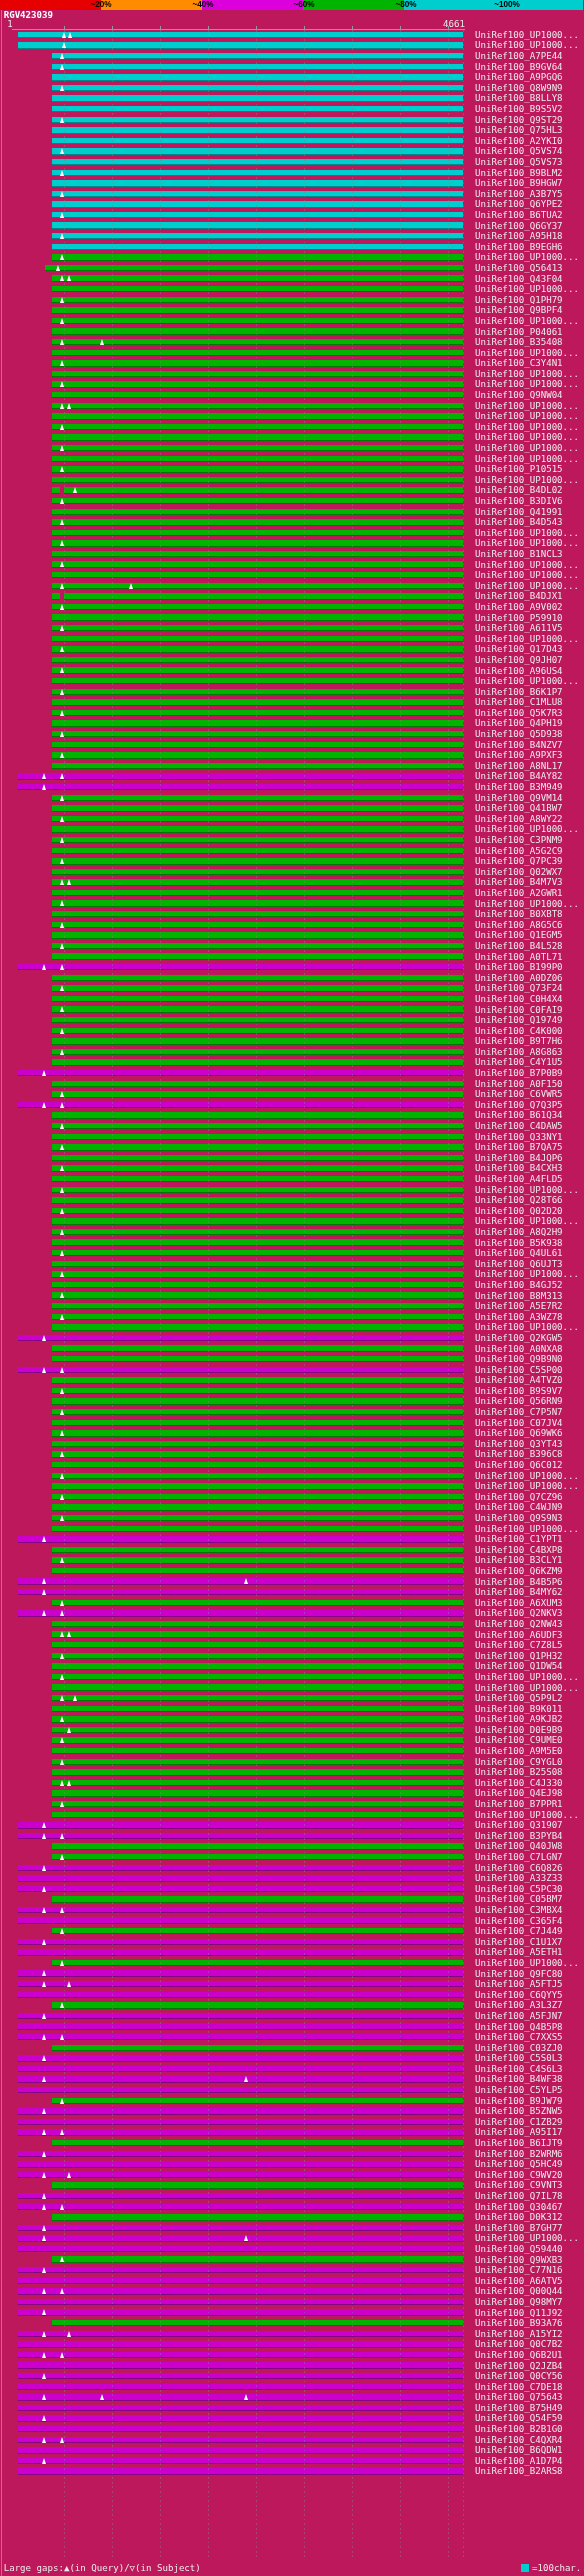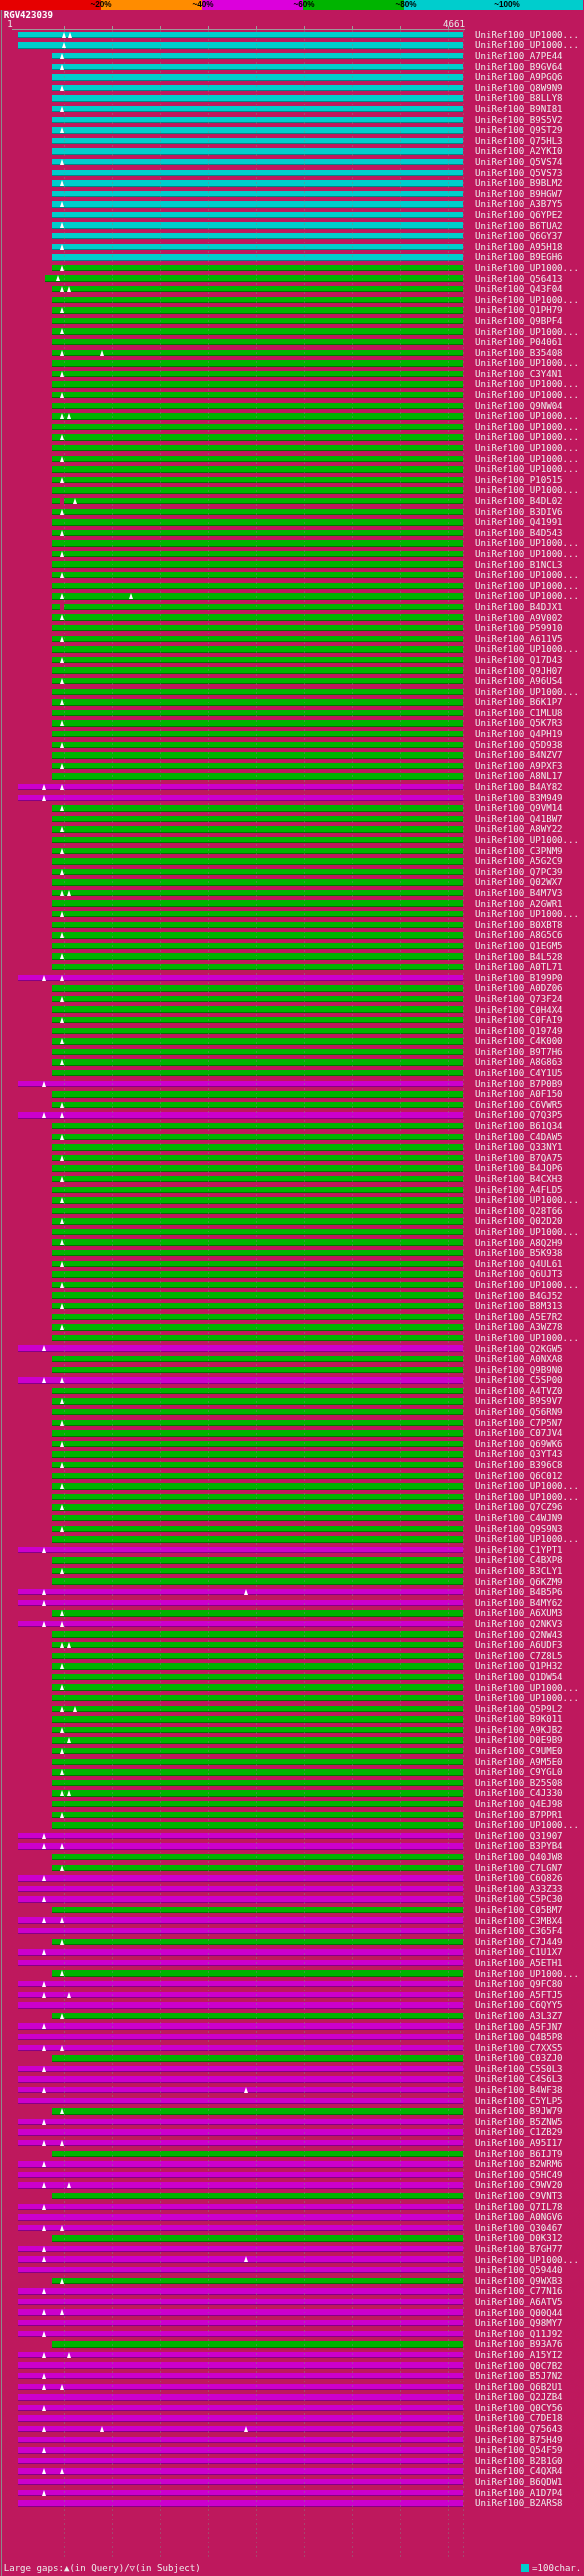--- a/index.html
+++ b/index.html
@@ -113,25 +113,20 @@
         <div class="bar" style="left: 52px; width: 411px; background: rgb(0, 205, 205);"></div>
         <div class="gap" style="left: 60px;"></div>
         <span class="hlabel">UniRef100_Q8W9N9</span>
       </div>
       <div class="hit-row">
         <div class="bar" style="left: 52px; width: 411px; background: rgb(0, 205, 205);"></div>
         <span class="hlabel">UniRef100_B8LLY8</span>
       </div>
       <div class="hit-row">
         <div class="bar" style="left: 52px; width: 411px; background: rgb(0, 205, 205);"></div>
-        <div class="gap" style="left: 60px;"></div>
-        <span class="hlabel">UniRef100_B9NI81</span>
-      </div>
-      <div class="hit-row">
-        <div class="bar" style="left: 52px; width: 411px; background: rgb(0, 205, 205);"></div>
         <span class="hlabel">UniRef100_B9S5V2</span>
       </div>
       <div class="hit-row">
         <div class="bar" style="left: 52px; width: 411px; background: rgb(0, 205, 205);"></div>
         <div class="gap" style="left: 60px;"></div>
         <span class="hlabel">UniRef100_Q9ST29</span>
       </div>
       <div class="hit-row">
         <div class="bar" style="left: 52px; width: 411px; background: rgb(0, 205, 205);"></div>
         <span class="hlabel">UniRef100_Q75HL3</span>
@@ -1040,24 +1035,20 @@
         <div class="bar" style="left: 52px; width: 411px; background: rgb(0, 180, 0);"></div>
         <span class="hlabel">UniRef100_C9VNT3</span>
       </div>
       <div class="hit-row">
         <div class="bar" style="left: 18px; width: 445px; background: rgb(204, 0, 204);"></div>
         <div class="gap" style="left: 42px;"></div>
         <span class="hlabel">UniRef100_Q7IL78</span>
       </div>
       <div class="hit-row">
         <div class="bar" style="left: 18px; width: 445px; background: rgb(204, 0, 204);"></div>
-        <span class="hlabel">UniRef100_A0NGV6</span>
-      </div>
-      <div class="hit-row">
-        <div class="bar" style="left: 18px; width: 445px; background: rgb(204, 0, 204);"></div>
         <div class="gap" style="left: 42px;"></div>
         <div class="gap" style="left: 60px;"></div>
         <span class="hlabel">UniRef100_Q30467</span>
       </div>
       <div class="hit-row">
         <div class="bar" style="left: 52px; width: 411px; background: rgb(0, 180, 0);"></div>
         <span class="hlabel">UniRef100_D0K312</span>
       </div>
       <div class="hit-row">
         <div class="bar" style="left: 18px; width: 445px; background: rgb(204, 0, 204);"></div>
@@ -1109,25 +1100,20 @@
       </div>
       <div class="hit-row">
         <div class="bar" style="left: 18px; width: 445px; background: rgb(204, 0, 204);"></div>
         <div class="gap" style="left: 42px;"></div>
         <div class="gap" style="left: 67px;"></div>
         <span class="hlabel">UniRef100_A15YI2</span>
       </div>
       <div class="hit-row">
         <div class="bar" style="left: 18px; width: 445px; background: rgb(204, 0, 204);"></div>
         <span class="hlabel">UniRef100_Q0C7B2</span>
-      </div>
-      <div class="hit-row">
-        <div class="bar" style="left: 18px; width: 445px; background: rgb(204, 0, 204);"></div>
-        <div class="gap" style="left: 42px;"></div>
-        <span class="hlabel">UniRef100_B5J7N2</span>
       </div>
       <div class="hit-row">
         <div class="bar" style="left: 18px; width: 445px; background: rgb(204, 0, 204);"></div>
         <div class="gap" style="left: 42px;"></div>
         <div class="gap" style="left: 60px;"></div>
         <span class="hlabel">UniRef100_Q6B2U1</span>
       </div>
       <div class="hit-row">
         <div class="bar" style="left: 18px; width: 445px; background: rgb(204, 0, 204);"></div>
         <span class="hlabel">UniRef100_Q2JZB4</span>

